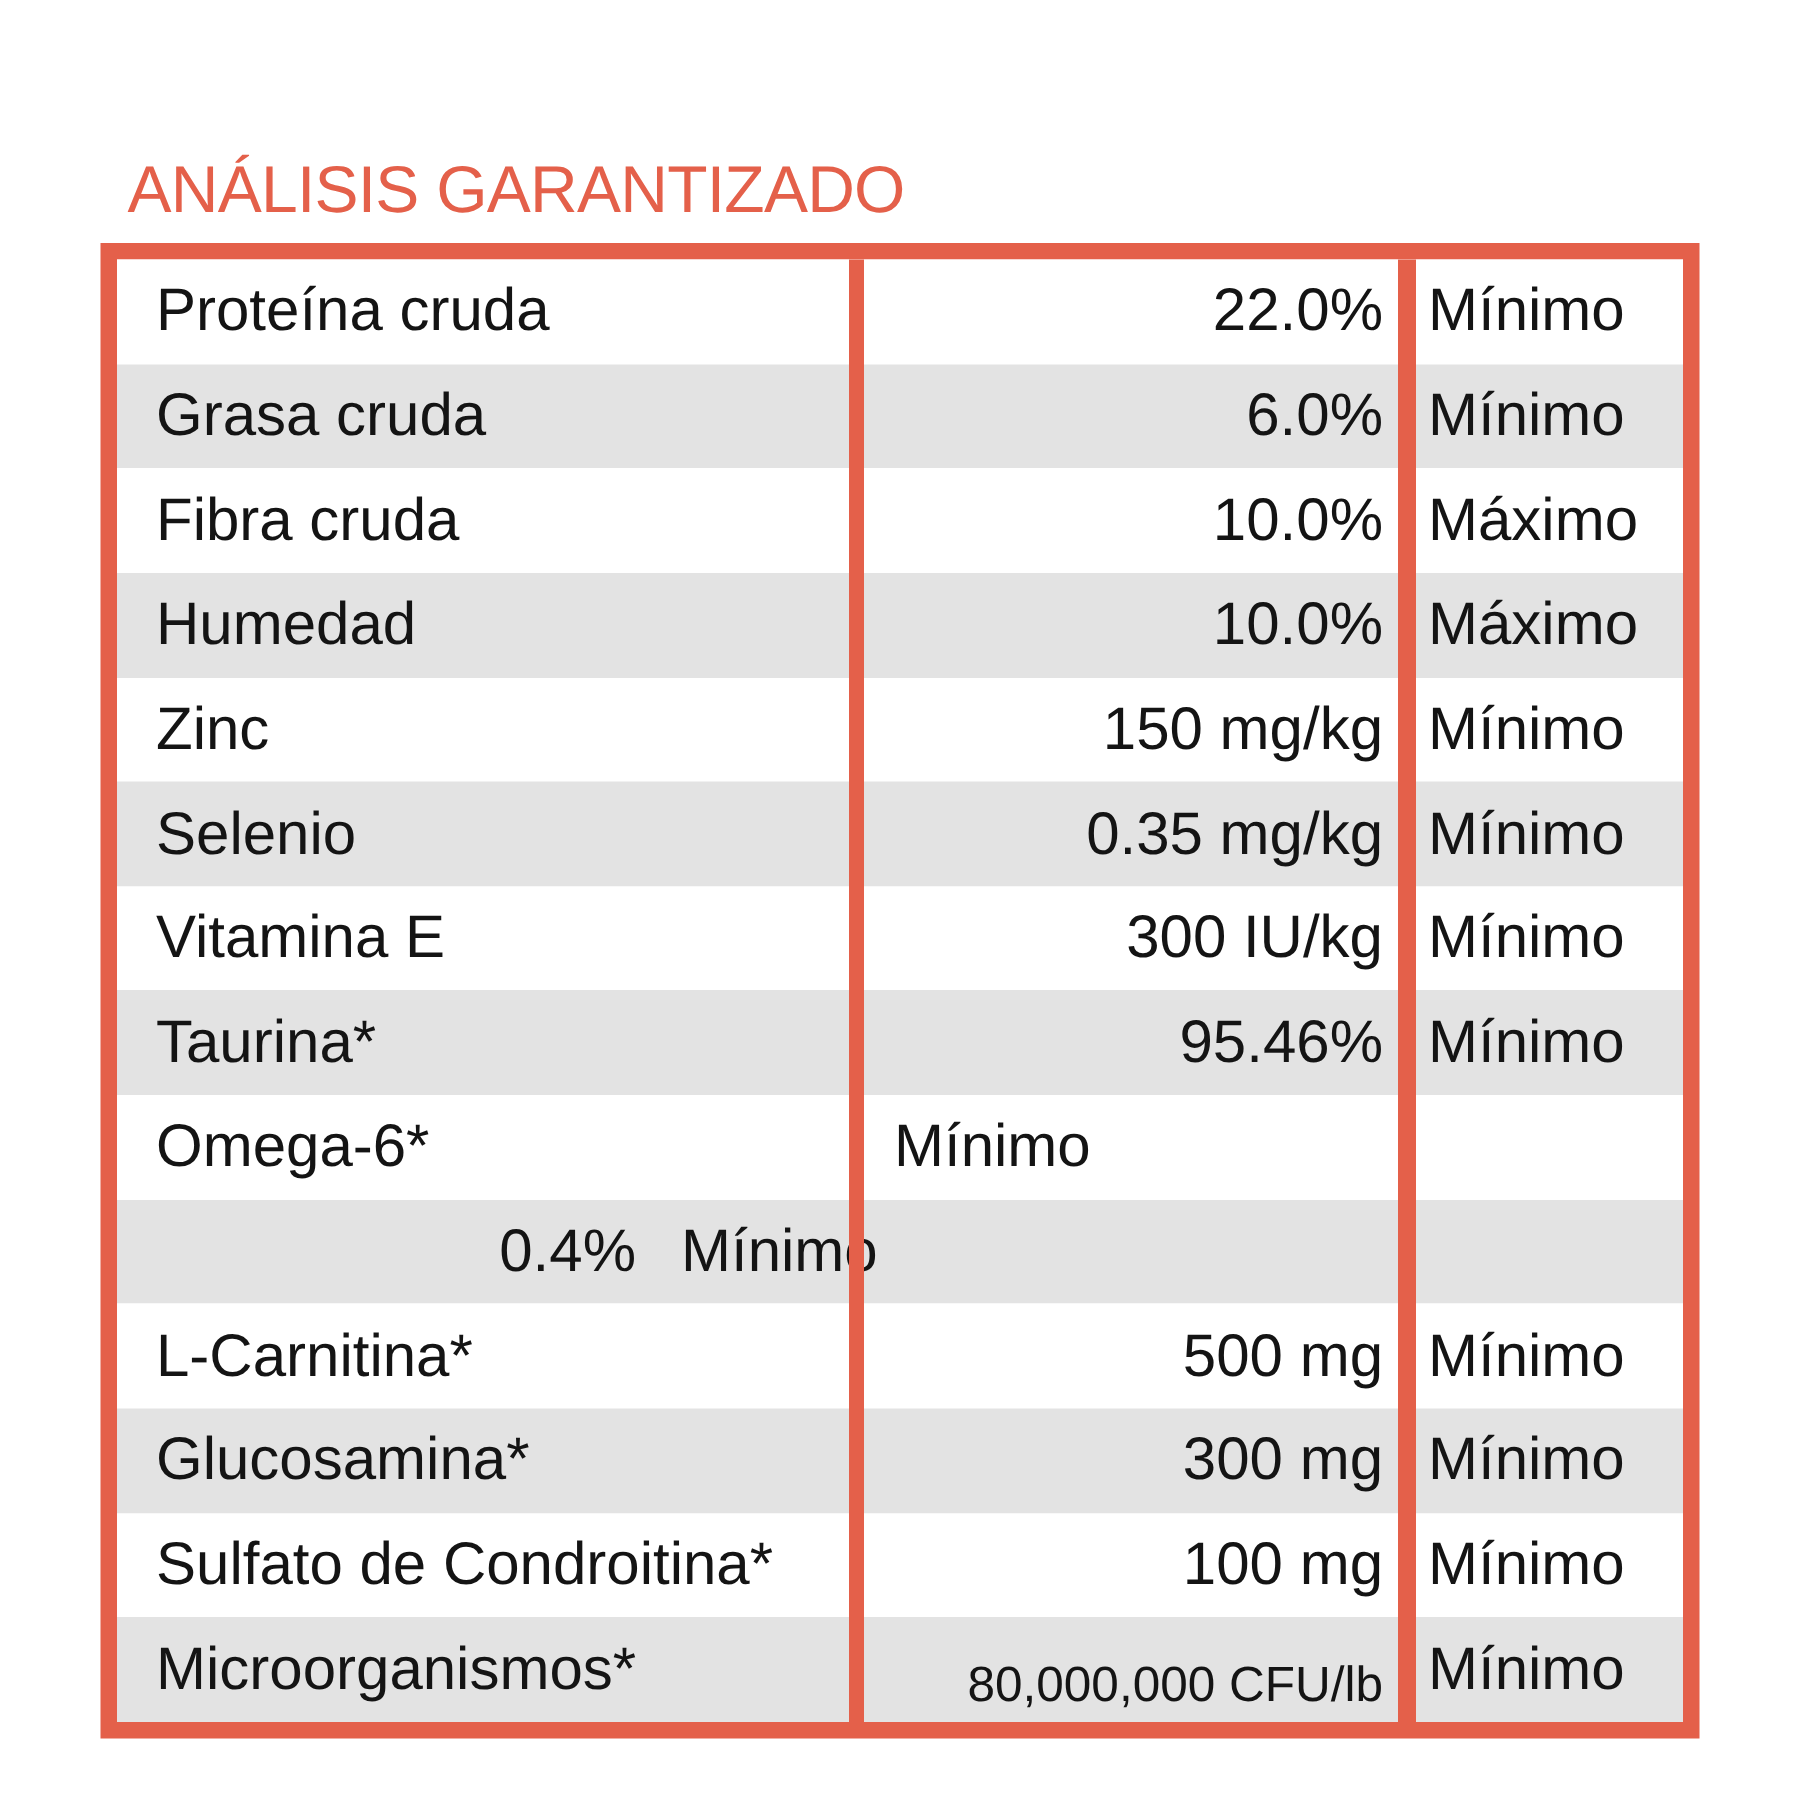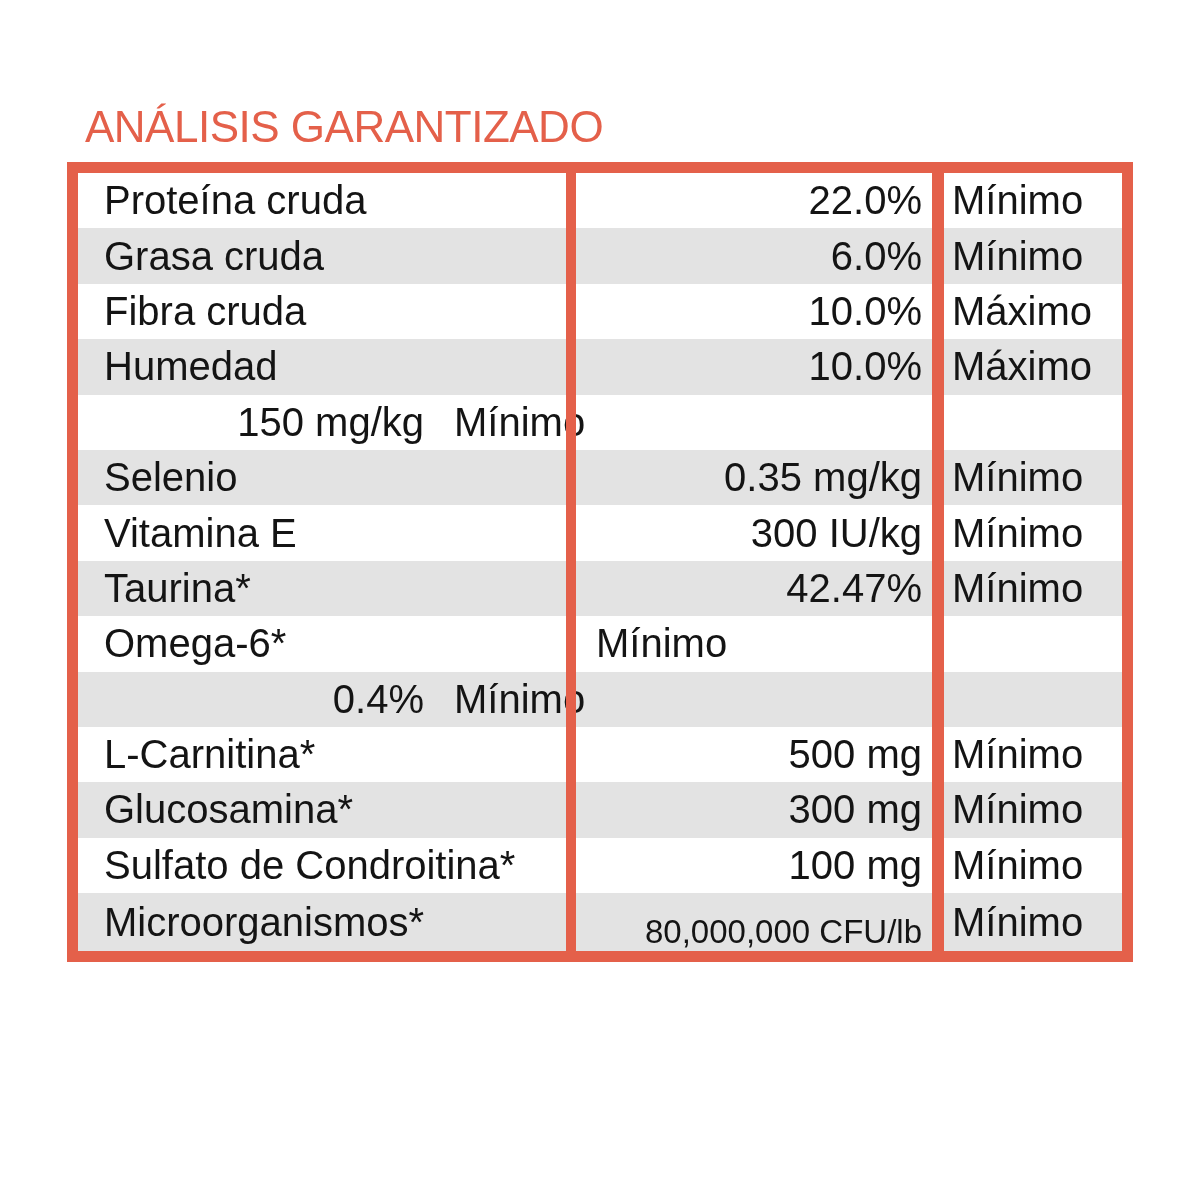--- a/index.html
+++ b/index.html
@@ -20,21 +20,21 @@
     left: 85px; top: 102px;
     font-size: 44px;
     font-weight: normal;
     letter-spacing: -0.5px;
     color: var(--accent);
     white-space: nowrap;
   }
   .ga-table {
     position: absolute;
     left: 67px; top: 162px;
-    width: 1066px; height: 800px;
+    width: 1066px; height: 997px;
     border: 11px solid var(--accent);
   }
   .rows {
     position: absolute;
     left: 0; top: 0; right: 0; bottom: 0;
     display: flex;
     flex-direction: column;
   }
   .row {
     flex: 1;
@@ -89,36 +89,37 @@
         <div class="cell name">Fibra cruda</div>
         <div class="cell value">10.0%</div>
         <div class="cell qualifier">Máximo</div>
       </div>
       <div class="row">
         <div class="cell name">Humedad</div>
         <div class="cell value">10.0%</div>
         <div class="cell qualifier">Máximo</div>
       </div>
       <div class="row">
+        <div class="cell name">Zinc</div>
         <div class="cell value">150 mg/kg</div>
         <div class="cell qualifier">Mínimo</div>
       </div>
       <div class="row">
         <div class="cell name">Selenio</div>
         <div class="cell value">0.35 mg/kg</div>
         <div class="cell qualifier">Mínimo</div>
       </div>
       <div class="row">
         <div class="cell name">Vitamina E</div>
         <div class="cell value">300 IU/kg</div>
         <div class="cell qualifier">Mínimo</div>
       </div>
       <div class="row">
         <div class="cell name">Taurina*</div>
-        <div class="cell value">42.47%</div>
+        <div class="cell value">95.46%</div>
         <div class="cell qualifier">Mínimo</div>
       </div>
       <div class="row">
         <div class="cell name">Omega-6*</div>
         <div class="cell qualifier">Mínimo</div>
       </div>
       <div class="row">
         <div class="cell value">0.4%</div>
         <div class="cell qualifier">Mínimo</div>
       </div>

